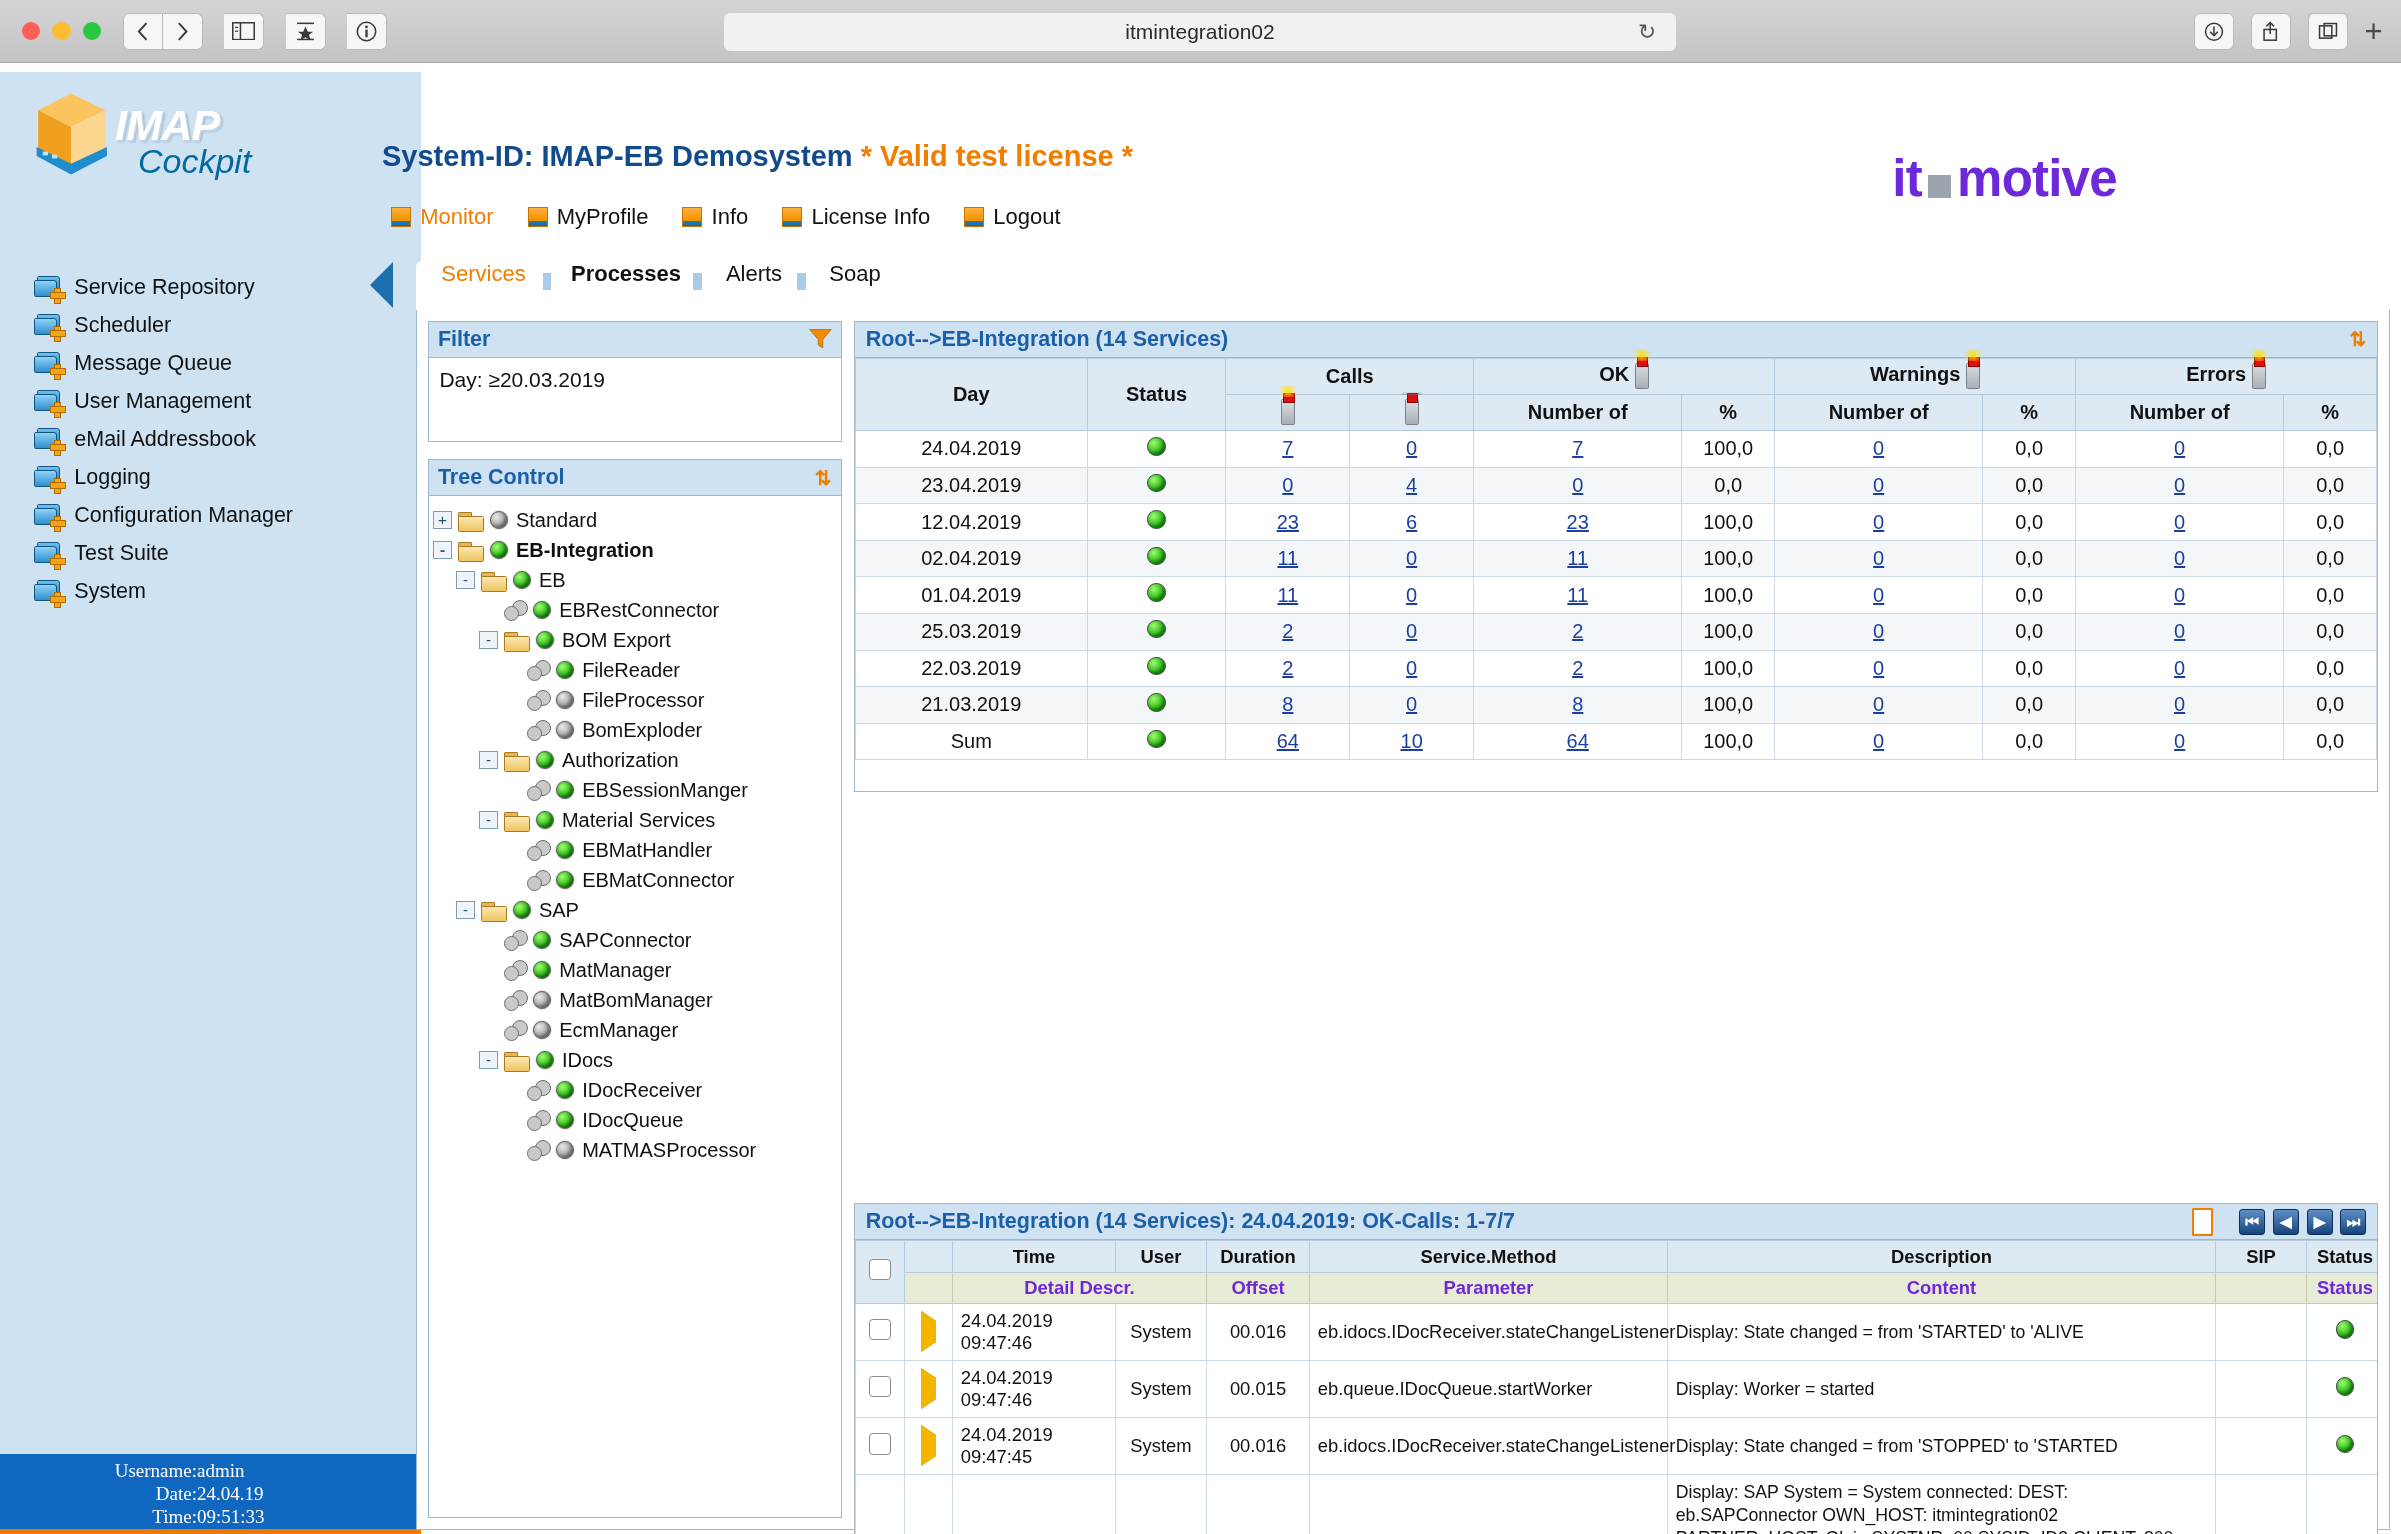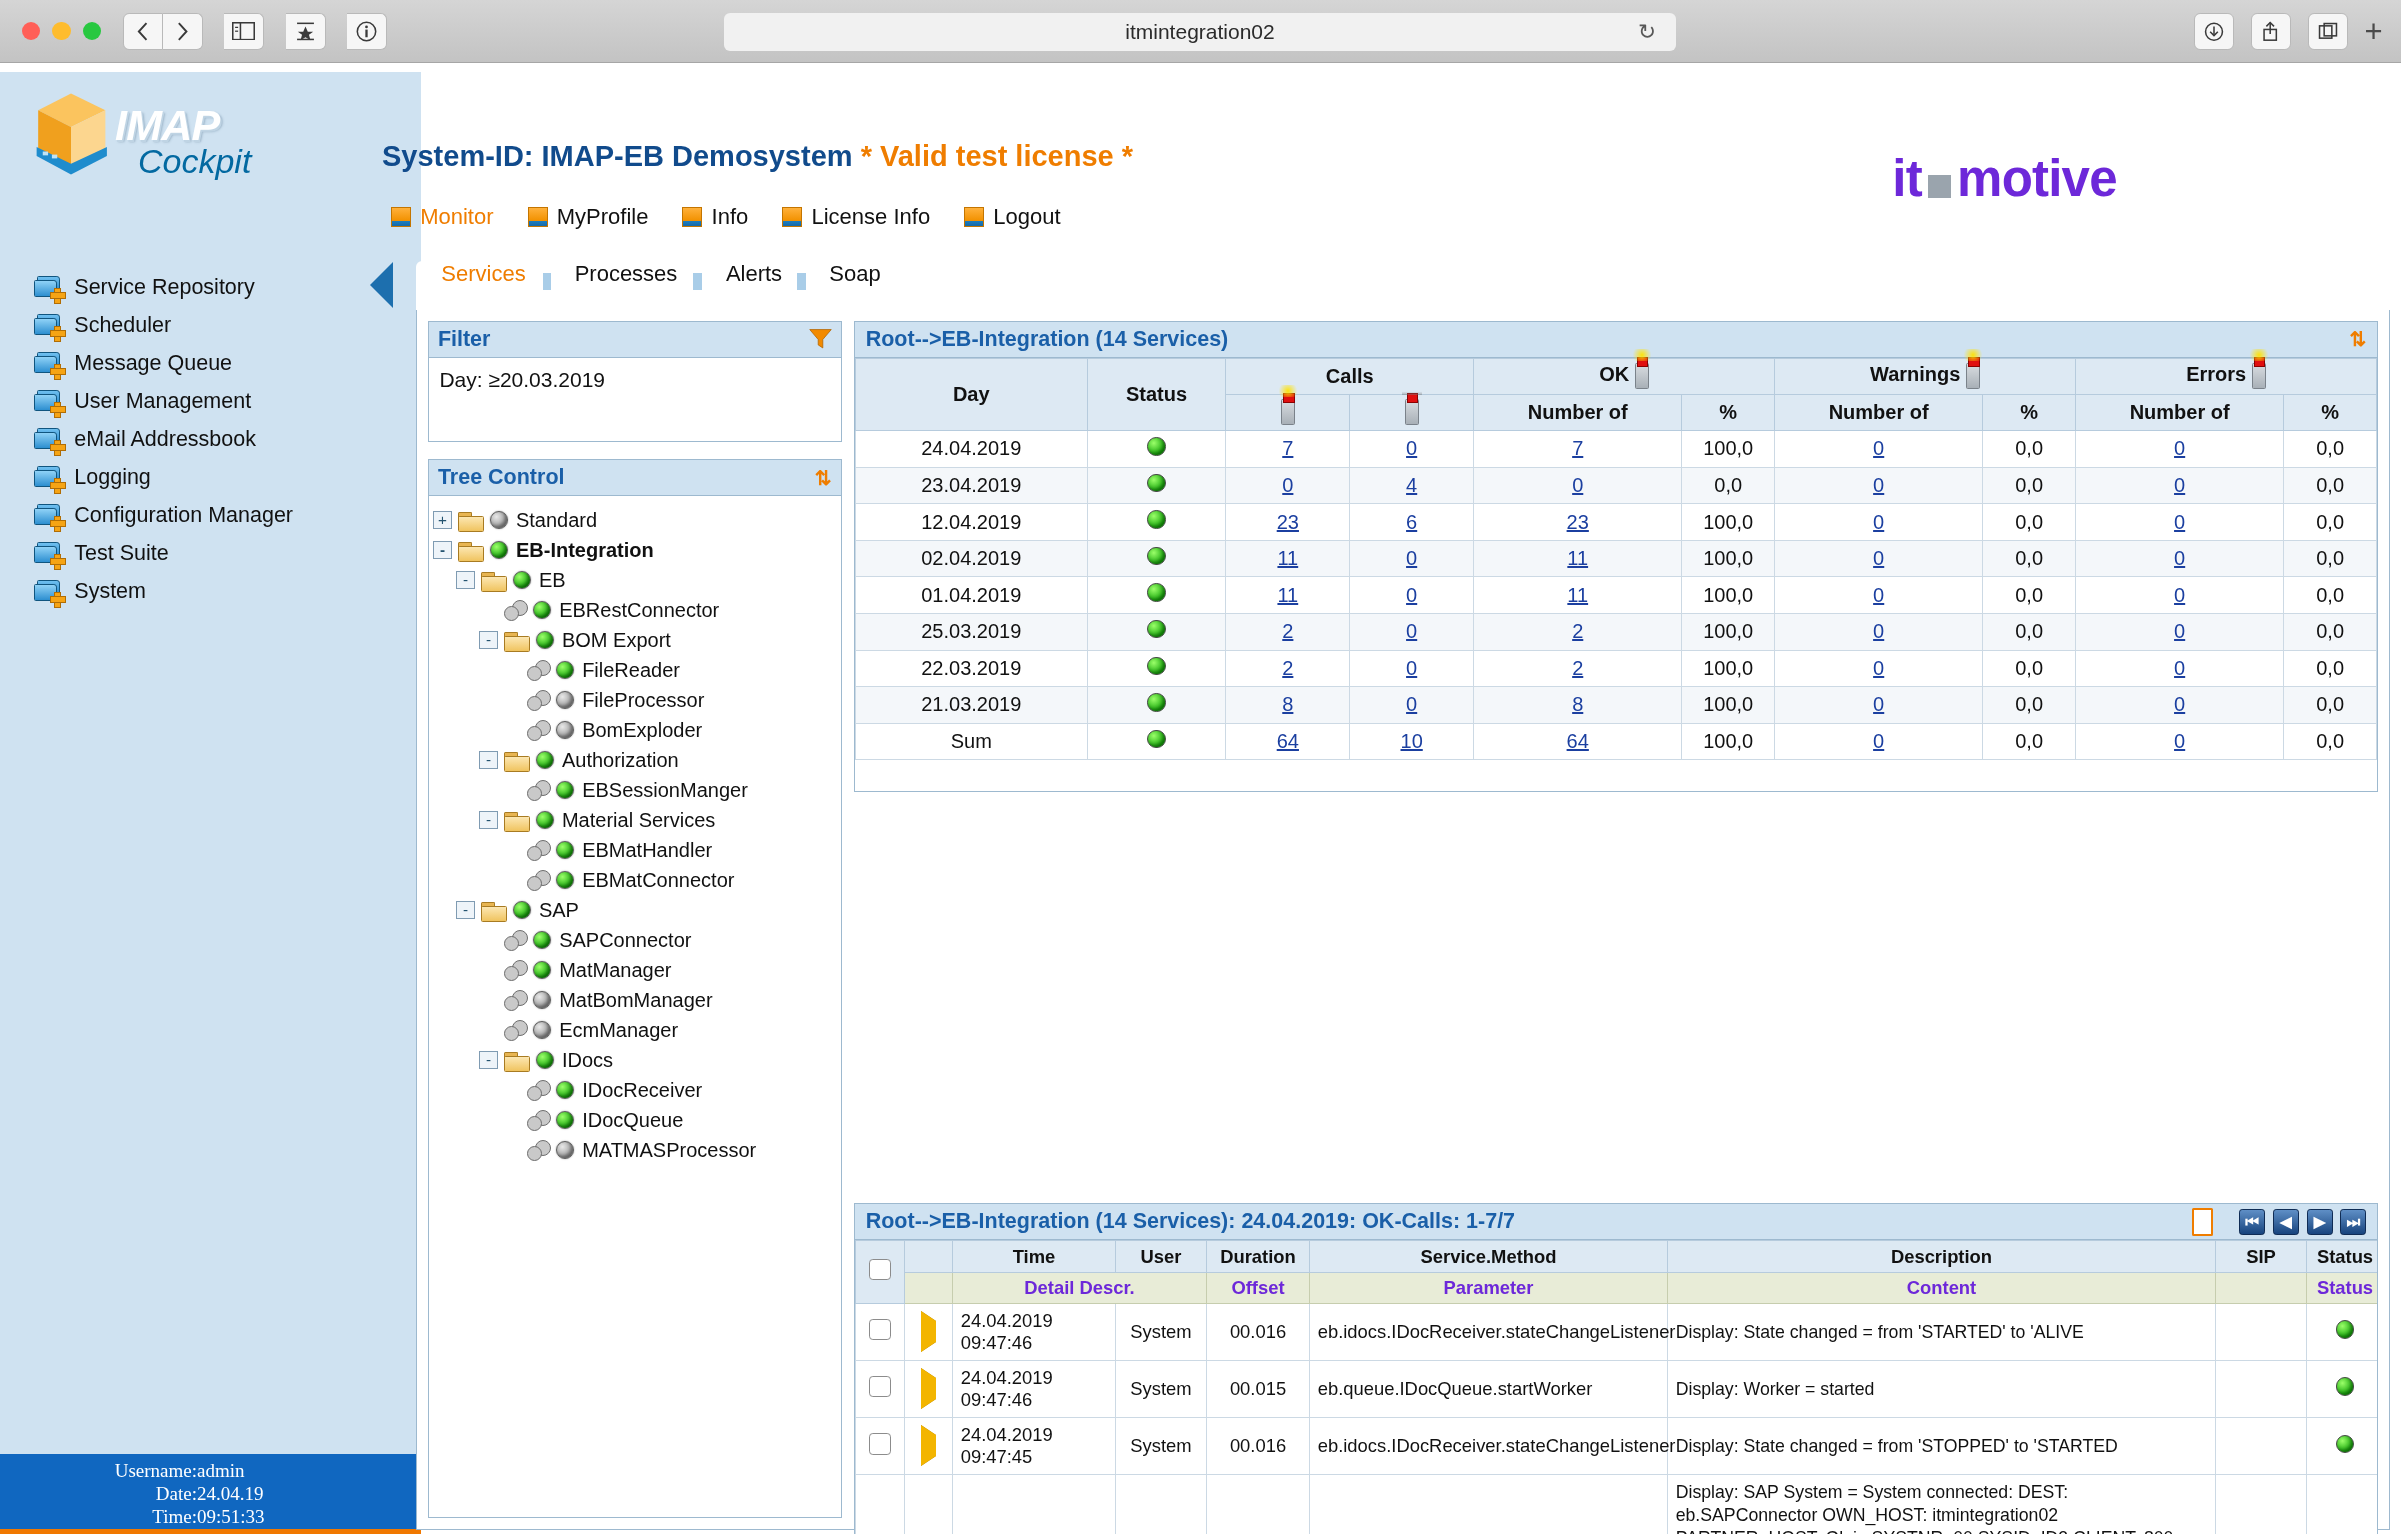--- a/index.html
+++ b/index.html
@@ -373,21 +373,21 @@
   <div class="brandlogo">
     <span>it</span><span class="dot-sq"></span><span>motive</span>
   </div>
 
   <div class="collapse-arrow"></div>
   <div class="tabstrip" id="tabstrip">
       <div class="tab active" style="left: 0px; width: 135px;">
         <span>Services</span>
       </div>
       <div class="tabsep" style="left: 127px;"></div>
-      <div class="tab" style="left: 135px; width: 150px;">
+      <div class="tab" style="left: 135px; width: 150px; font-weight: bold;">
         <span>Processes</span>
       </div>
       <div class="tabsep" style="left: 277px;"></div>
       <div class="tab" style="left: 286px; width: 104px;">
         <span>Alerts</span>
       </div>
       <div class="tabsep" style="left: 381px;"></div>
       <div class="tab" style="left: 390px; width: 98px;">
         <span>Soap</span>
       </div>

